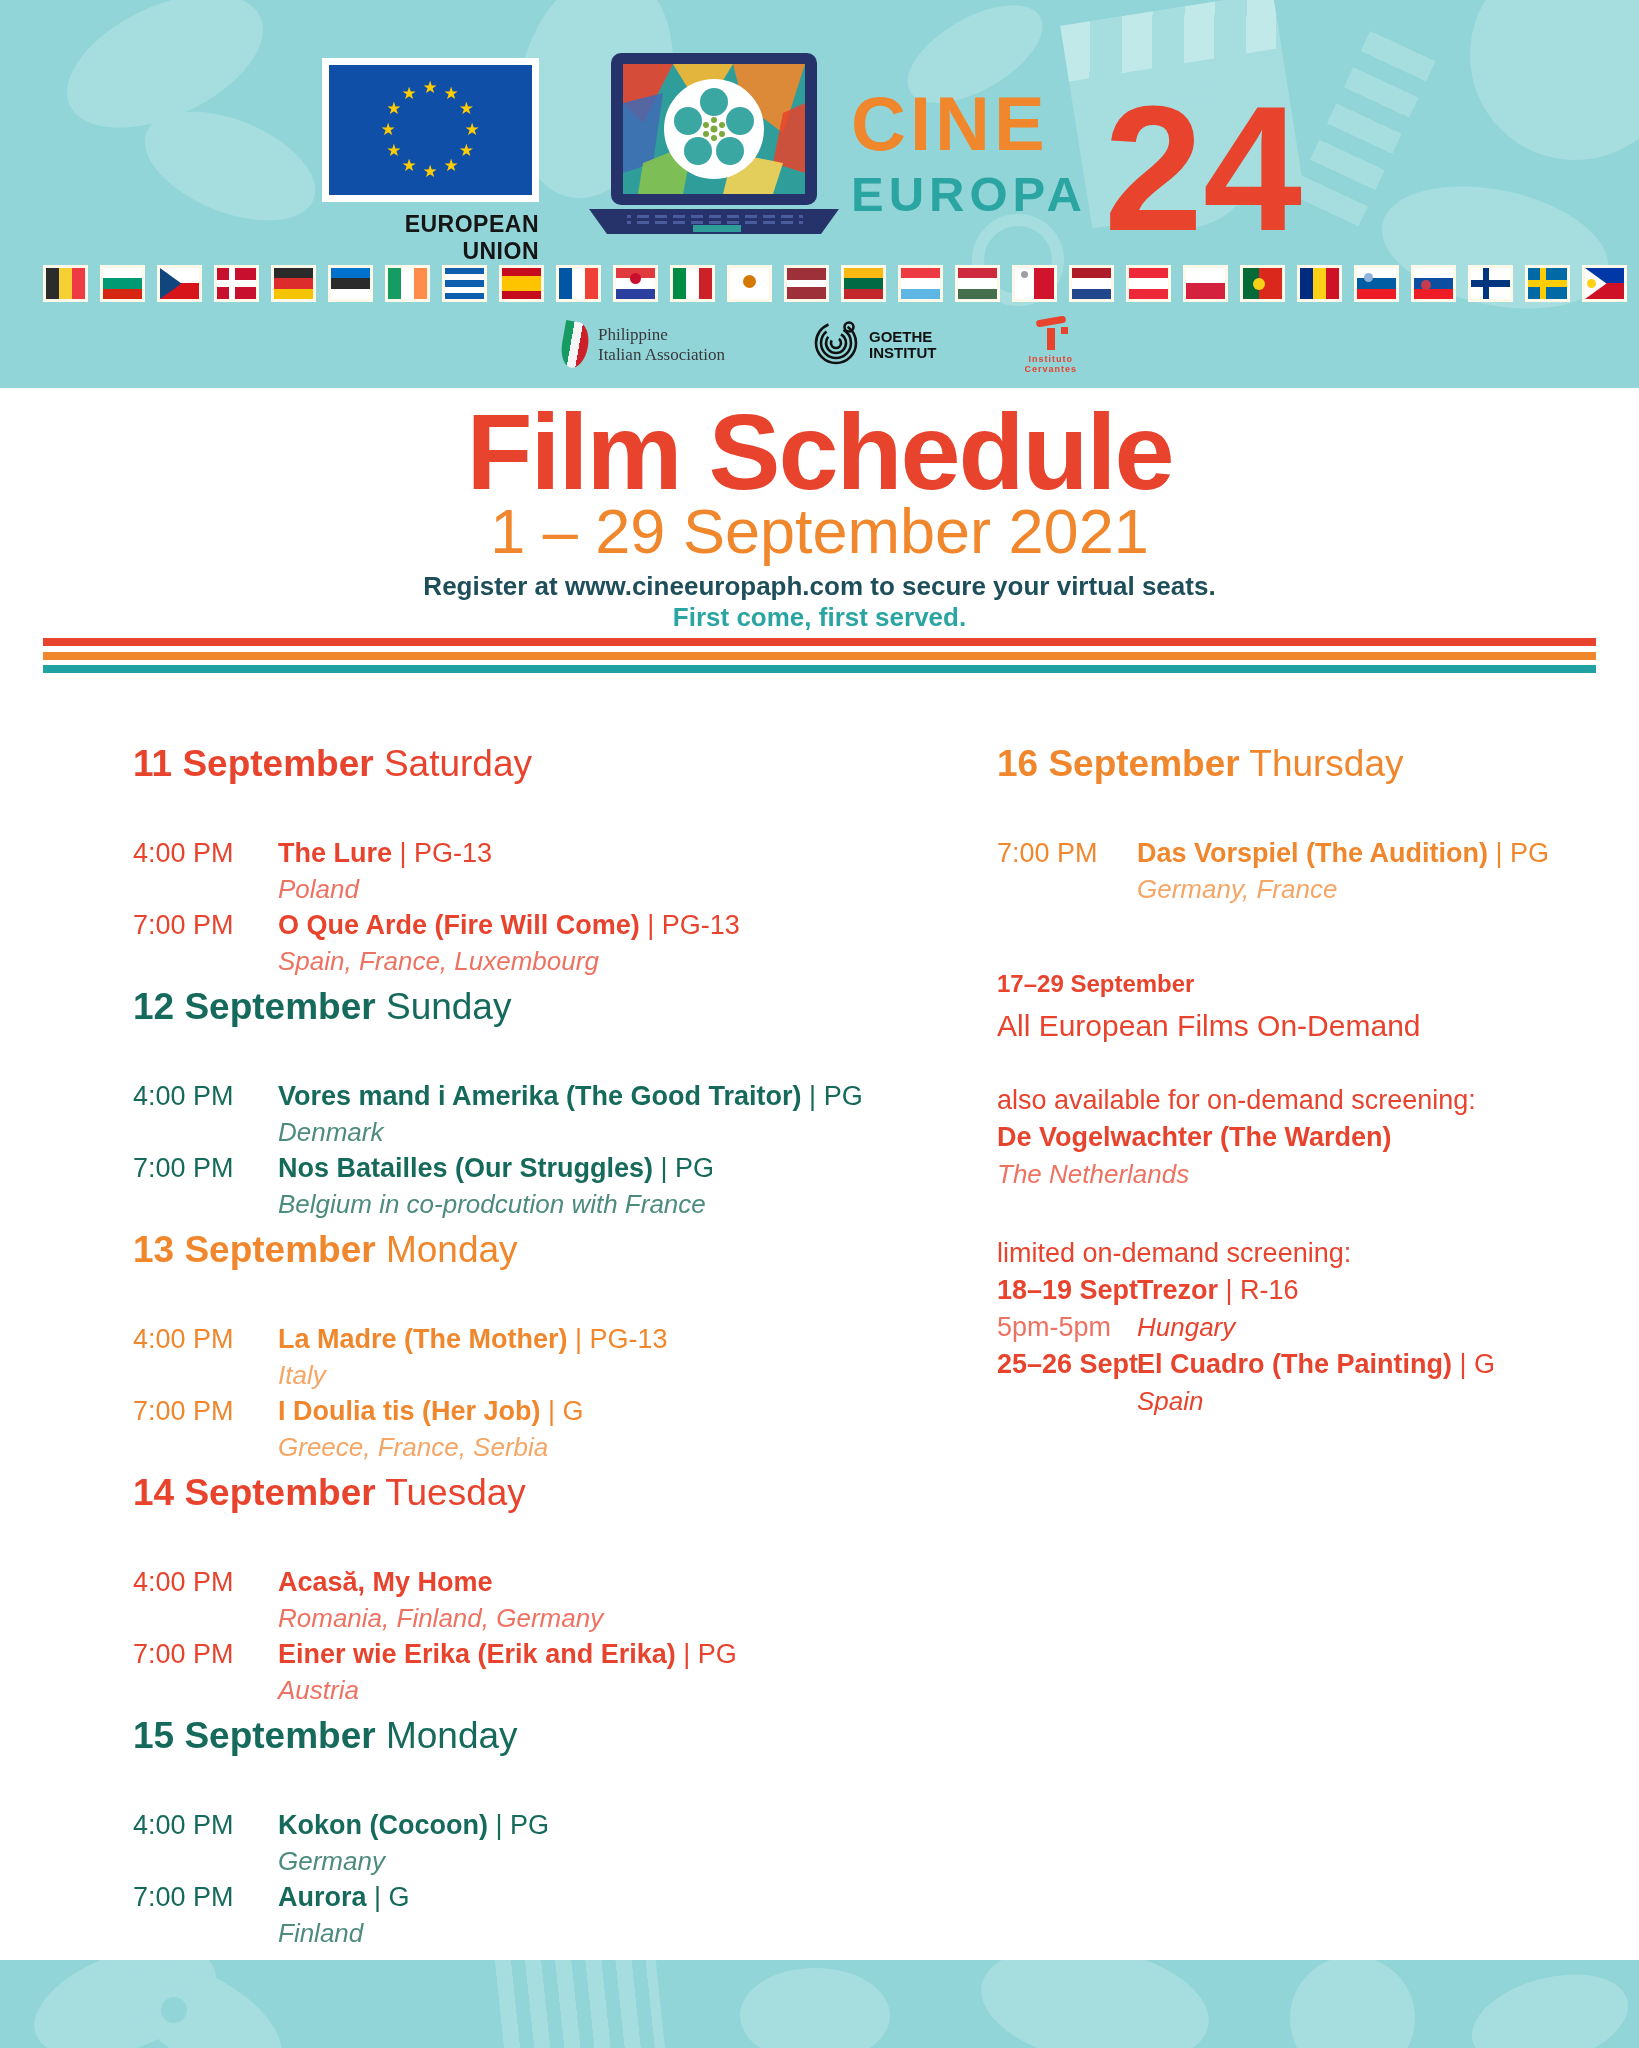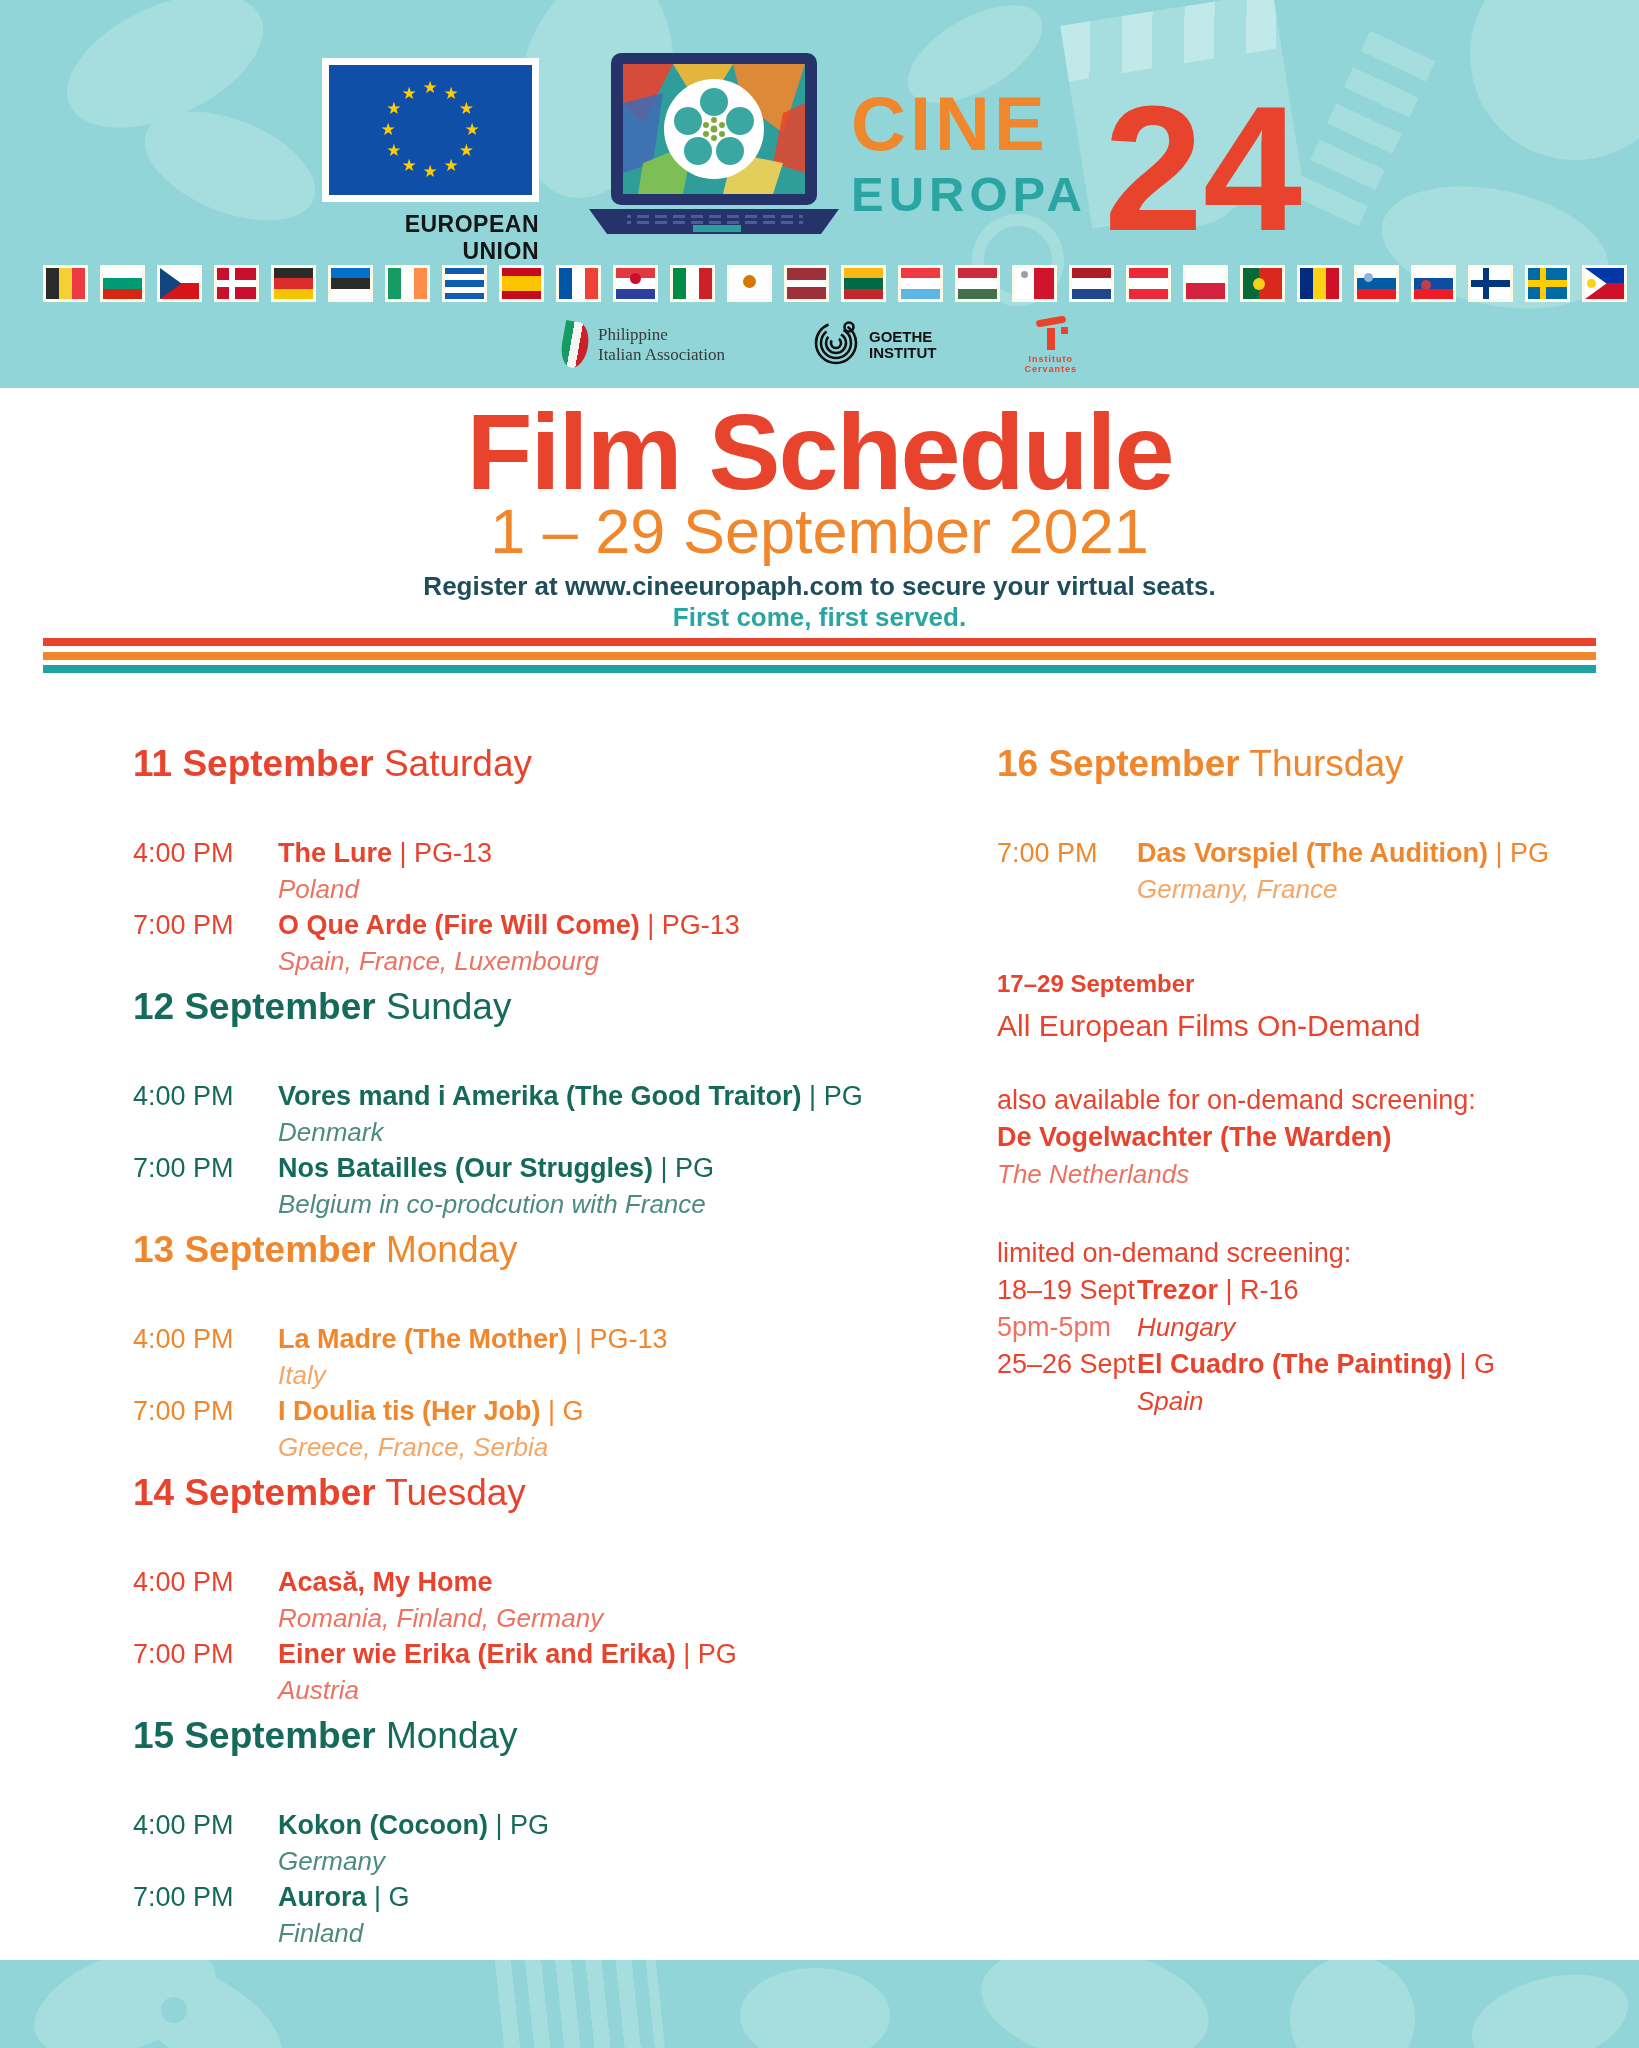--- a/index.html
+++ b/index.html
@@ -114,21 +114,21 @@
 
   
   .od{color:var(--red);}
   .od-heading{font-size:24px;font-weight:800;line-height:44px;margin-top:55px;}
   .od-sub{font-size:30px;font-weight:400;line-height:40px;}
   .od-label{font-size:27px;line-height:37px;margin-top:36px;}
   .od-title{font-size:27px;font-weight:700;line-height:37px;}
   .od-country{font-size:26px;font-style:italic;line-height:37px;color:var(--country-red);}
   .od-label2{margin-top:42px;}
   .od-grid{display:grid;grid-template-columns:140px 1fr;line-height:37px;font-size:27px;}
-  .od-dates{font-weight:400;white-space:nowrap;}
+  .od-dates{font-weight:700;white-space:nowrap;}
   .od-note{font-weight:400;color:var(--country-red);}
 </style>
 </head>
 <body>
 
 <div class="poster">
 
   <div class="header">
     <div class="decor d-leaf1"></div>
     <div class="decor d-leaf2"></div>

